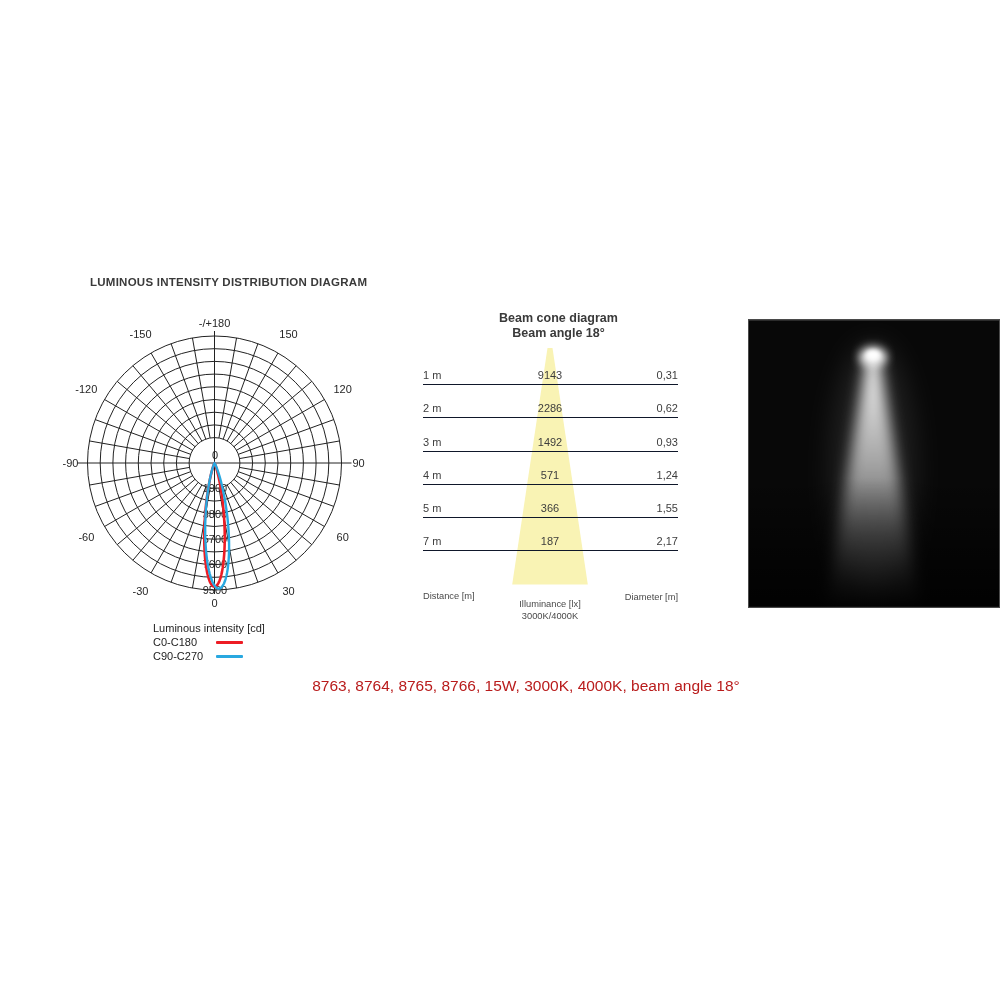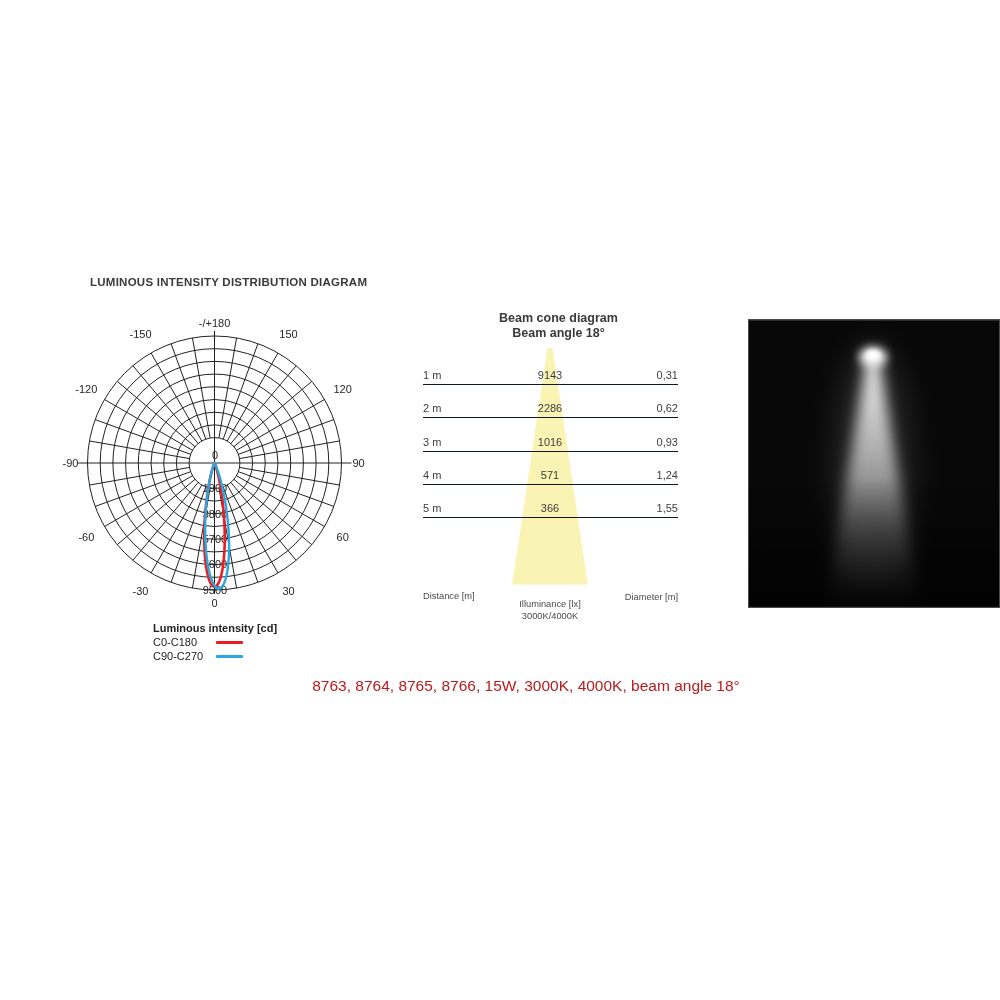--- a/index.html
+++ b/index.html
@@ -12,21 +12,21 @@
     font-size: 11.5px; font-weight: bold; letter-spacing: 0.25px; color: #3a3a3a;
     white-space: nowrap;
   }
 
   #polar-svg { position: absolute; left: 25px; top: 313px; }
   .polar-grid-line { stroke: #222222; stroke-width: 1; fill: none; }
   .polar-label { font-family: "Liberation Sans", sans-serif; font-size: 11px; fill: #262626; }
   .polar-curve { fill: none; stroke-linejoin: round; stroke-linecap: round; }
 
   .legend { position: absolute; left: 133px; top: 622px; font-size: 11px; color: #222222; }
-  .legend-title { font-weight: bold; margin-bottom: 2px; white-space: nowrap; }
+  .legend-title { font-weight: normal; margin-bottom: 2px; white-space: nowrap; }
   .legend-entry { position: relative; height: 13.5px; line-height: 13.5px; white-space: nowrap; }
   .legend-swatch { position: absolute; left: 63px; top: 5px; width: 27px; height: 3px; border-radius: 1px; }
 
   .beamcone { position: absolute; left: 403px; top: 307px; width: 255px; height: 320px; }
   .beamcone-title { position: absolute; top: 4px; left: 8px; width: 100%; text-align: center;
     font-size: 12.5px; font-weight: bold; color: #3a3a3a; line-height: 14.5px; }
   #cone-svg { position: absolute; left: 0; top: 0; }
   .beam-rows { position: absolute; left: 0; top: 45px; width: 255px; }
   .beam-row { position: relative; height: 33.2px; border-bottom: 1px solid #0f172a; font-size: 11px; color: #3d3d3d; }
   .beam-row .cell-distance { position: absolute; left: 0; bottom: 3px; }
@@ -141,32 +141,37 @@
           <span class="cell-illuminance">9143</span>
           <span class="cell-diameter">0,31</span>
         </div>
         <div class="beam-row">
           <span class="cell-distance">2 m</span>
           <span class="cell-illuminance">2286</span>
           <span class="cell-diameter">0,62</span>
         </div>
         <div class="beam-row">
           <span class="cell-distance">3 m</span>
-          <span class="cell-illuminance">1016</span>
+          <span class="cell-illuminance">1492</span>
           <span class="cell-diameter">0,93</span>
         </div>
         <div class="beam-row">
           <span class="cell-distance">4 m</span>
           <span class="cell-illuminance">571</span>
           <span class="cell-diameter">1,24</span>
         </div>
         <div class="beam-row">
           <span class="cell-distance">5 m</span>
           <span class="cell-illuminance">366</span>
           <span class="cell-diameter">1,55</span>
+        </div>
+        <div class="beam-row">
+          <span class="cell-distance">7 m</span>
+          <span class="cell-illuminance">187</span>
+          <span class="cell-diameter">2,17</span>
         </div>
       </div>
     <div class="beam-footer">
       <span class="f-left">Distance [m]</span>
       <span class="f-center">
         <span>Illuminance [lx]</span><br>
         <span>3000K/4000K</span>
       </span>
       <span class="f-right">Diameter [m]</span>
     </div>

